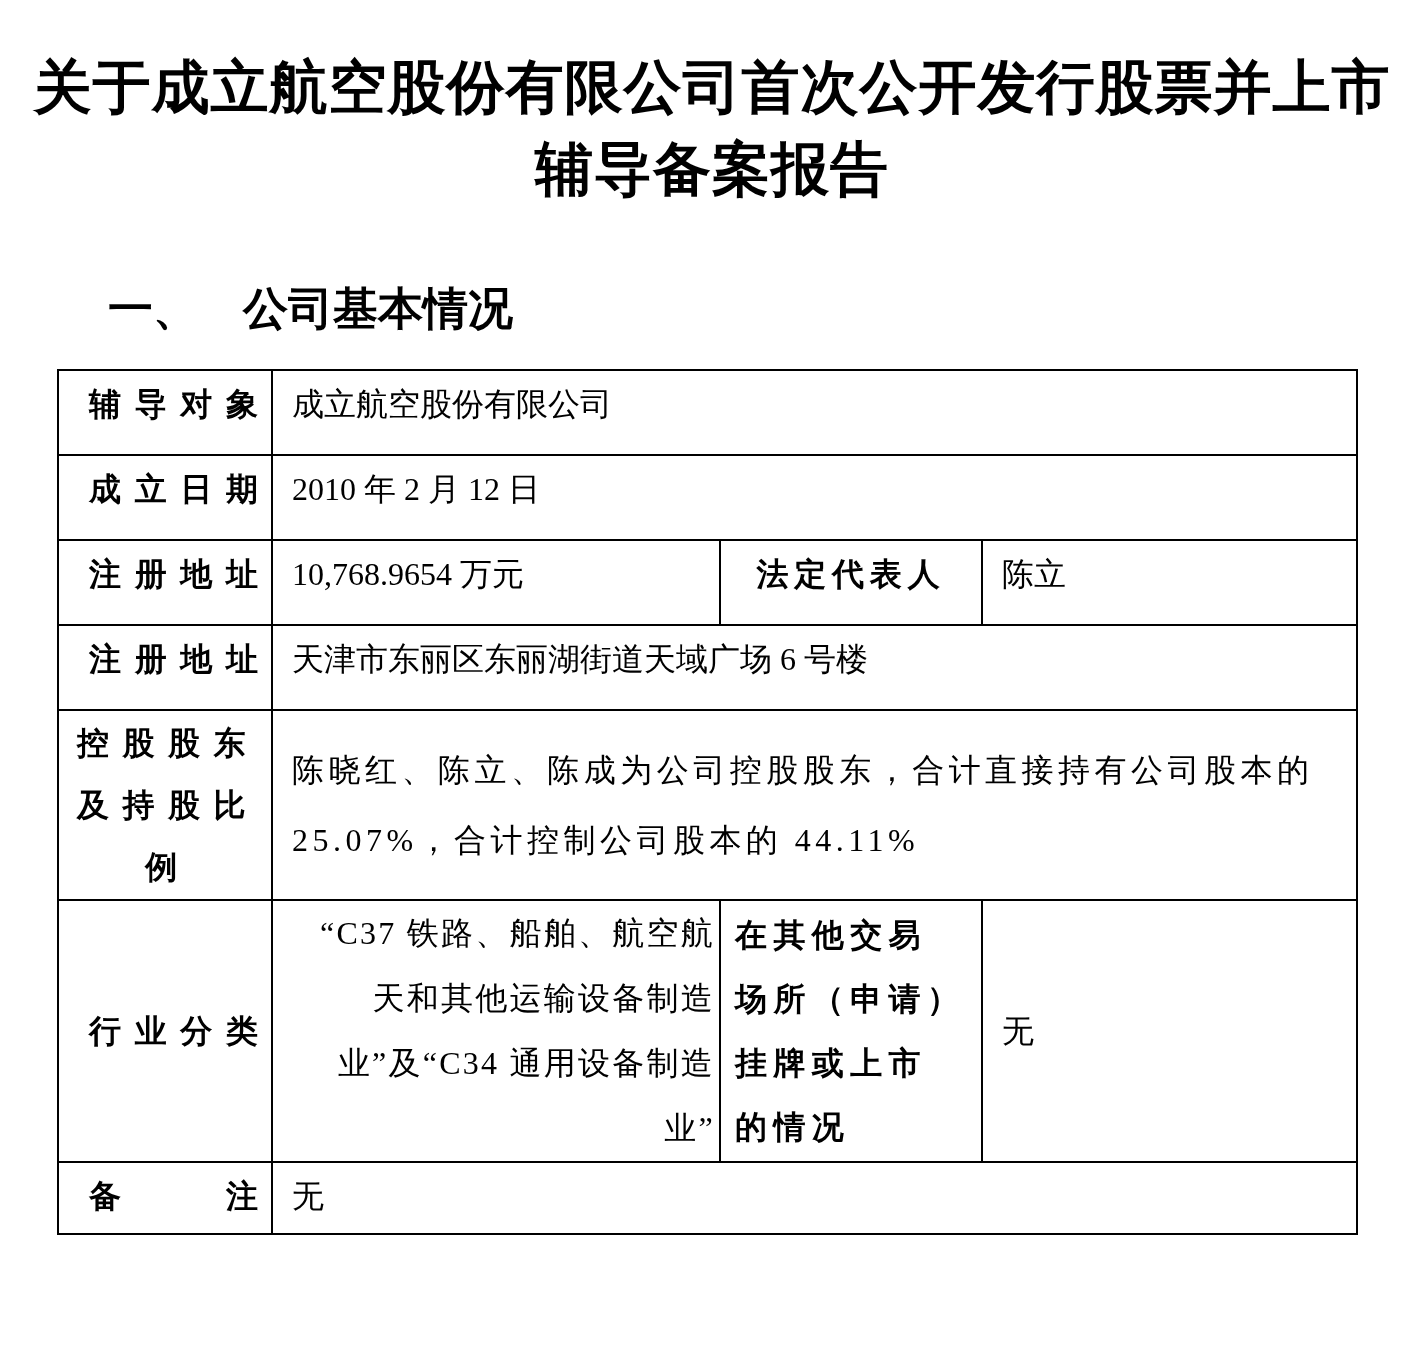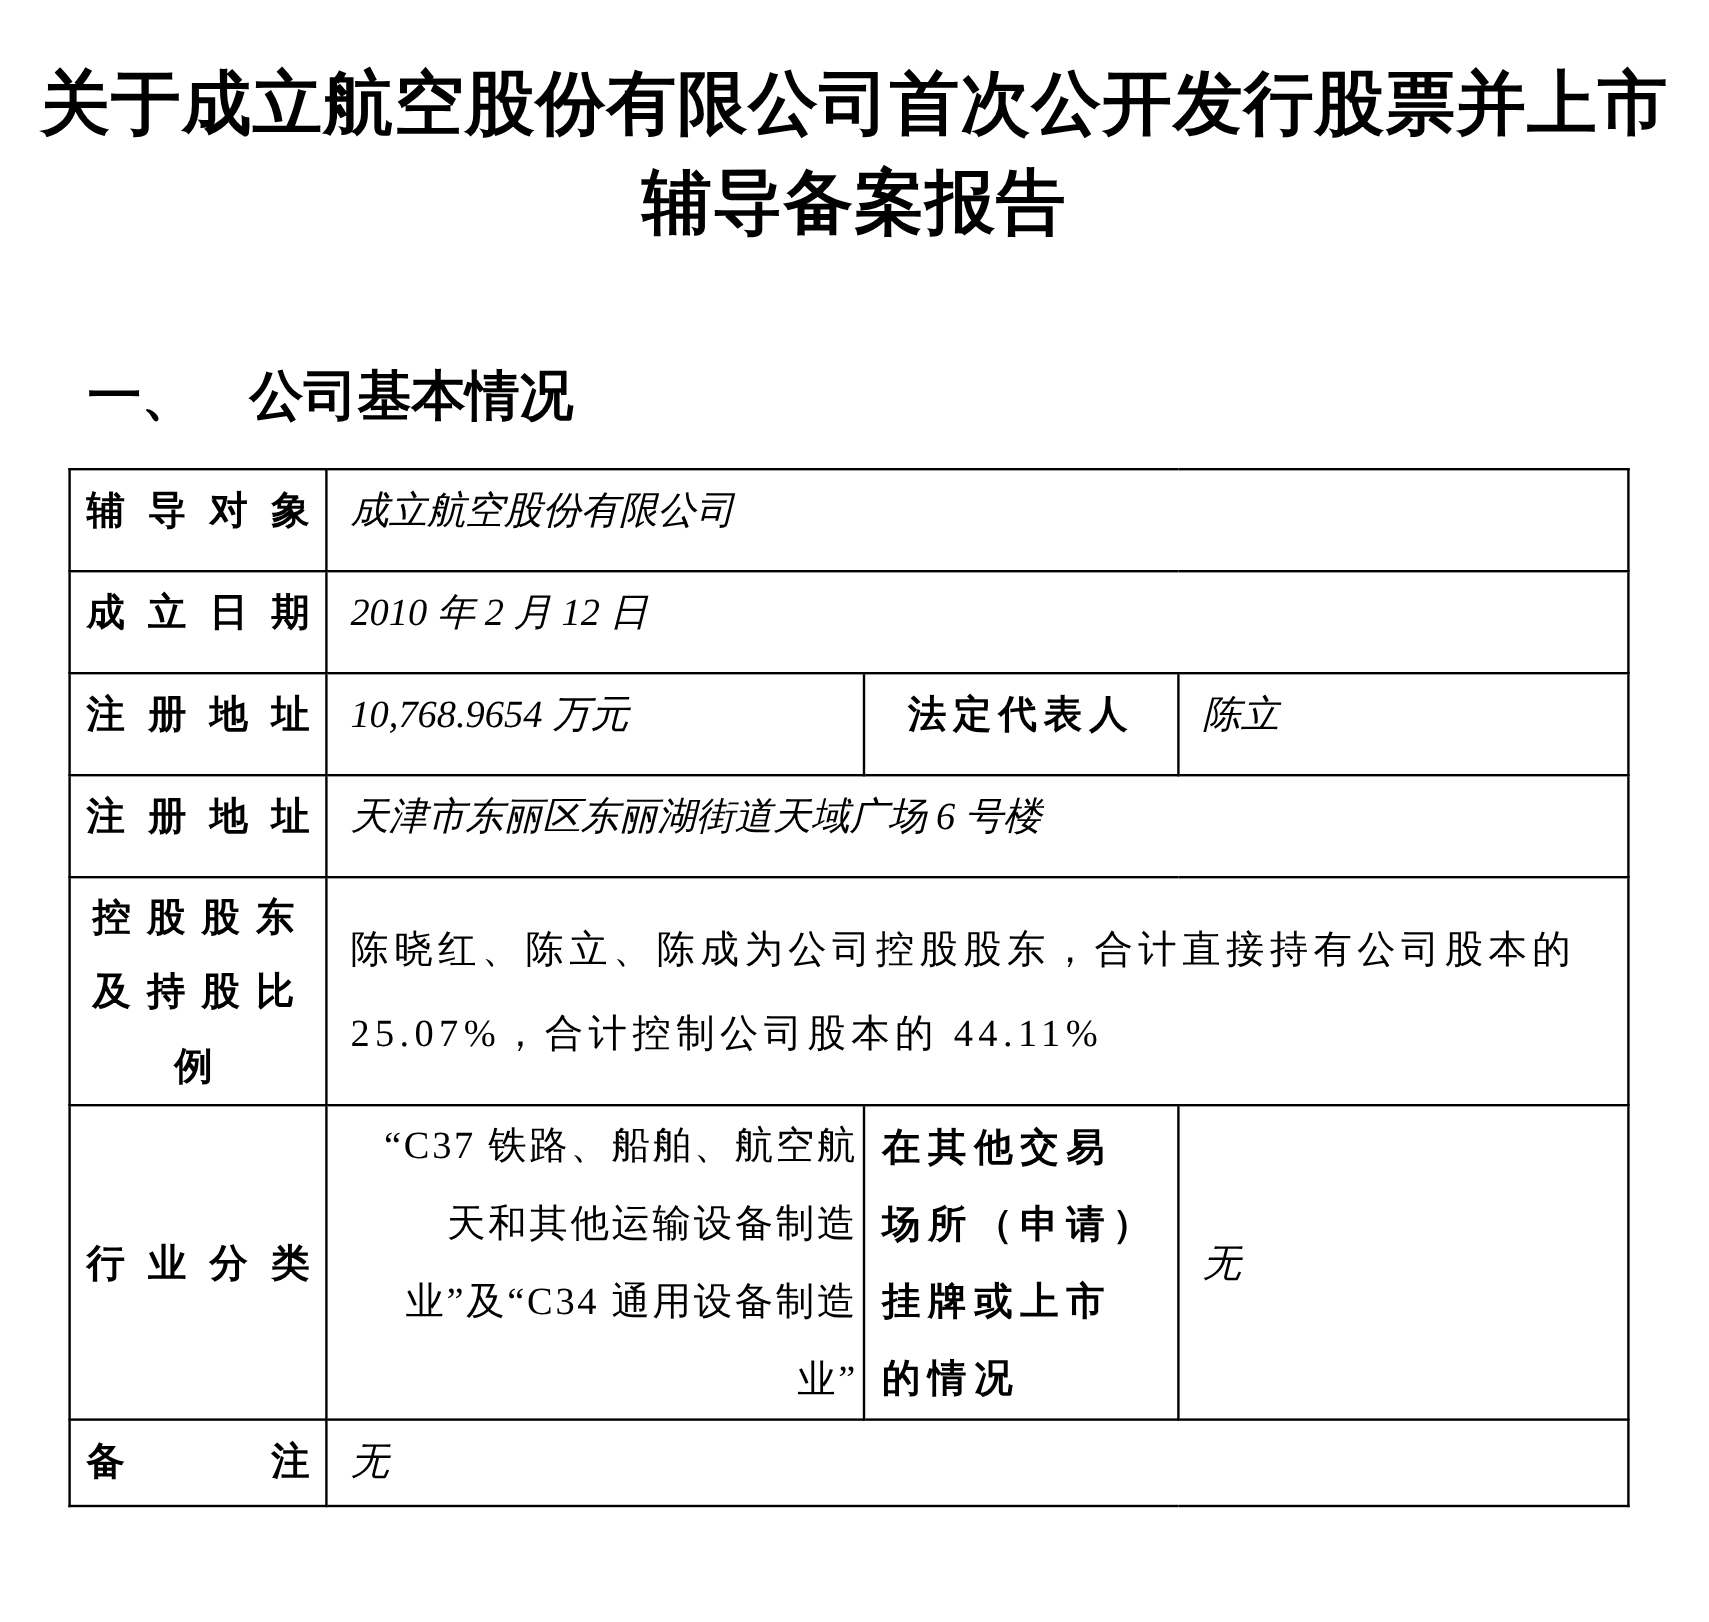--- a/index.html
+++ b/index.html
@@ -20,22 +20,22 @@
     font-family: "Liberation Sans", sans-serif;
     font-weight: bold;
     font-size: 58px;
     line-height: 82px;
     letter-spacing: 1px;
     white-space: pre-line;
   }
 
   
   .section-heading {
-    margin-top: 96px;
-    padding-left: 73px;
+    margin-top: 75px;
+    padding-left: 108px;
     font-family: "Liberation Sans", sans-serif;
     font-weight: bold;
     font-size: 45px;
     line-height: 48px;
   }
 
   
   .table-wrap { margin: 36px 0 0 57px; }
   table.company-table {
     border-collapse: collapse;
@@ -54,21 +54,21 @@
   tr.r-industry{ height: 262px; }
   tr.r-remarks { height: 72px; }
 
   
   td.v-top { vertical-align: top; padding-top: 9px; }
   td.v-mid { vertical-align: middle; }
 
   
   td.cell-label {
     font-weight: bold;
-    padding-left: 13px;
+    padding-left: 30px;
     padding-right: 13px;
     text-align: justify;
     text-align-last: justify;
     line-height: 48px;
   }
   
   td.cell-label-multi {
     font-weight: bold;
     text-align: center;
     white-space: pre-line;
@@ -93,21 +93,20 @@
     padding-left: 14px;
     padding-right: 4px;
     margin-left: 46px;
   }
 
   
   td.cell-value {
     padding-left: 19px;
     padding-right: 14px;
     line-height: 48px;
-    font-style: italic;
   }
   td.cell-value-holders {
     white-space: pre-line;
     padding-left: 19px;
     padding-right: 10px;
     letter-spacing: 0.14em;
     line-height: 70px;
   }
   td.cell-value-industry {
     white-space: pre-line;

